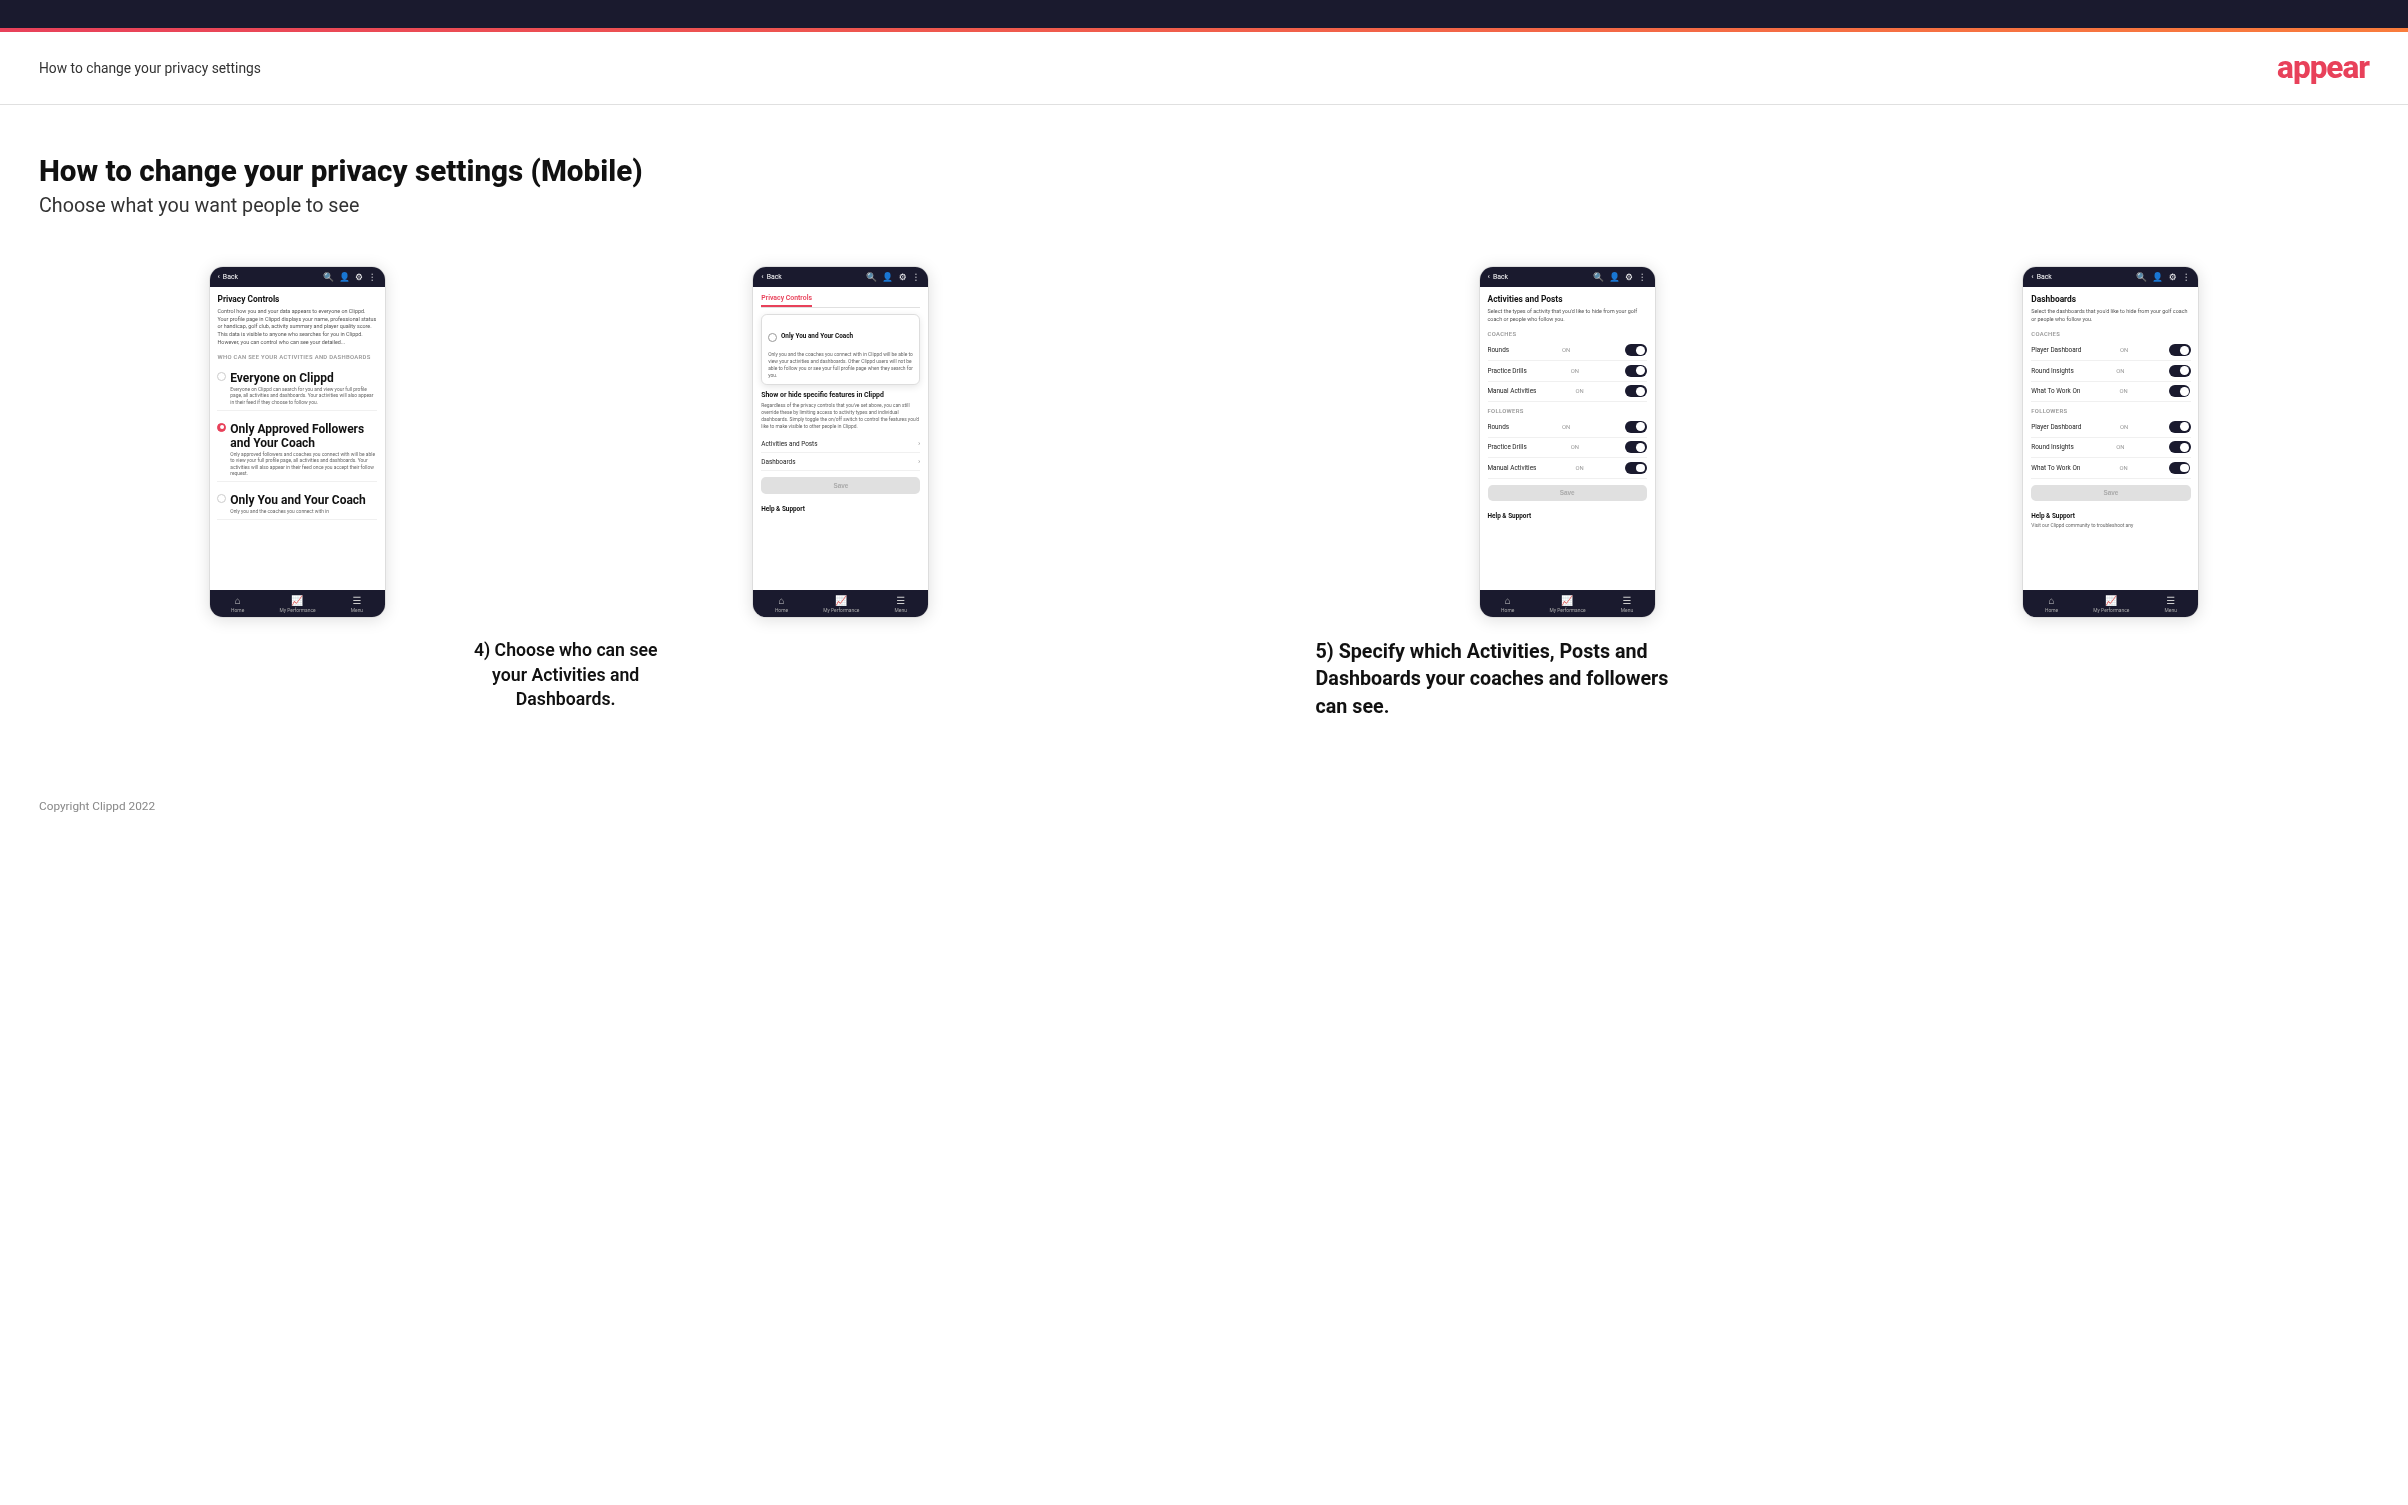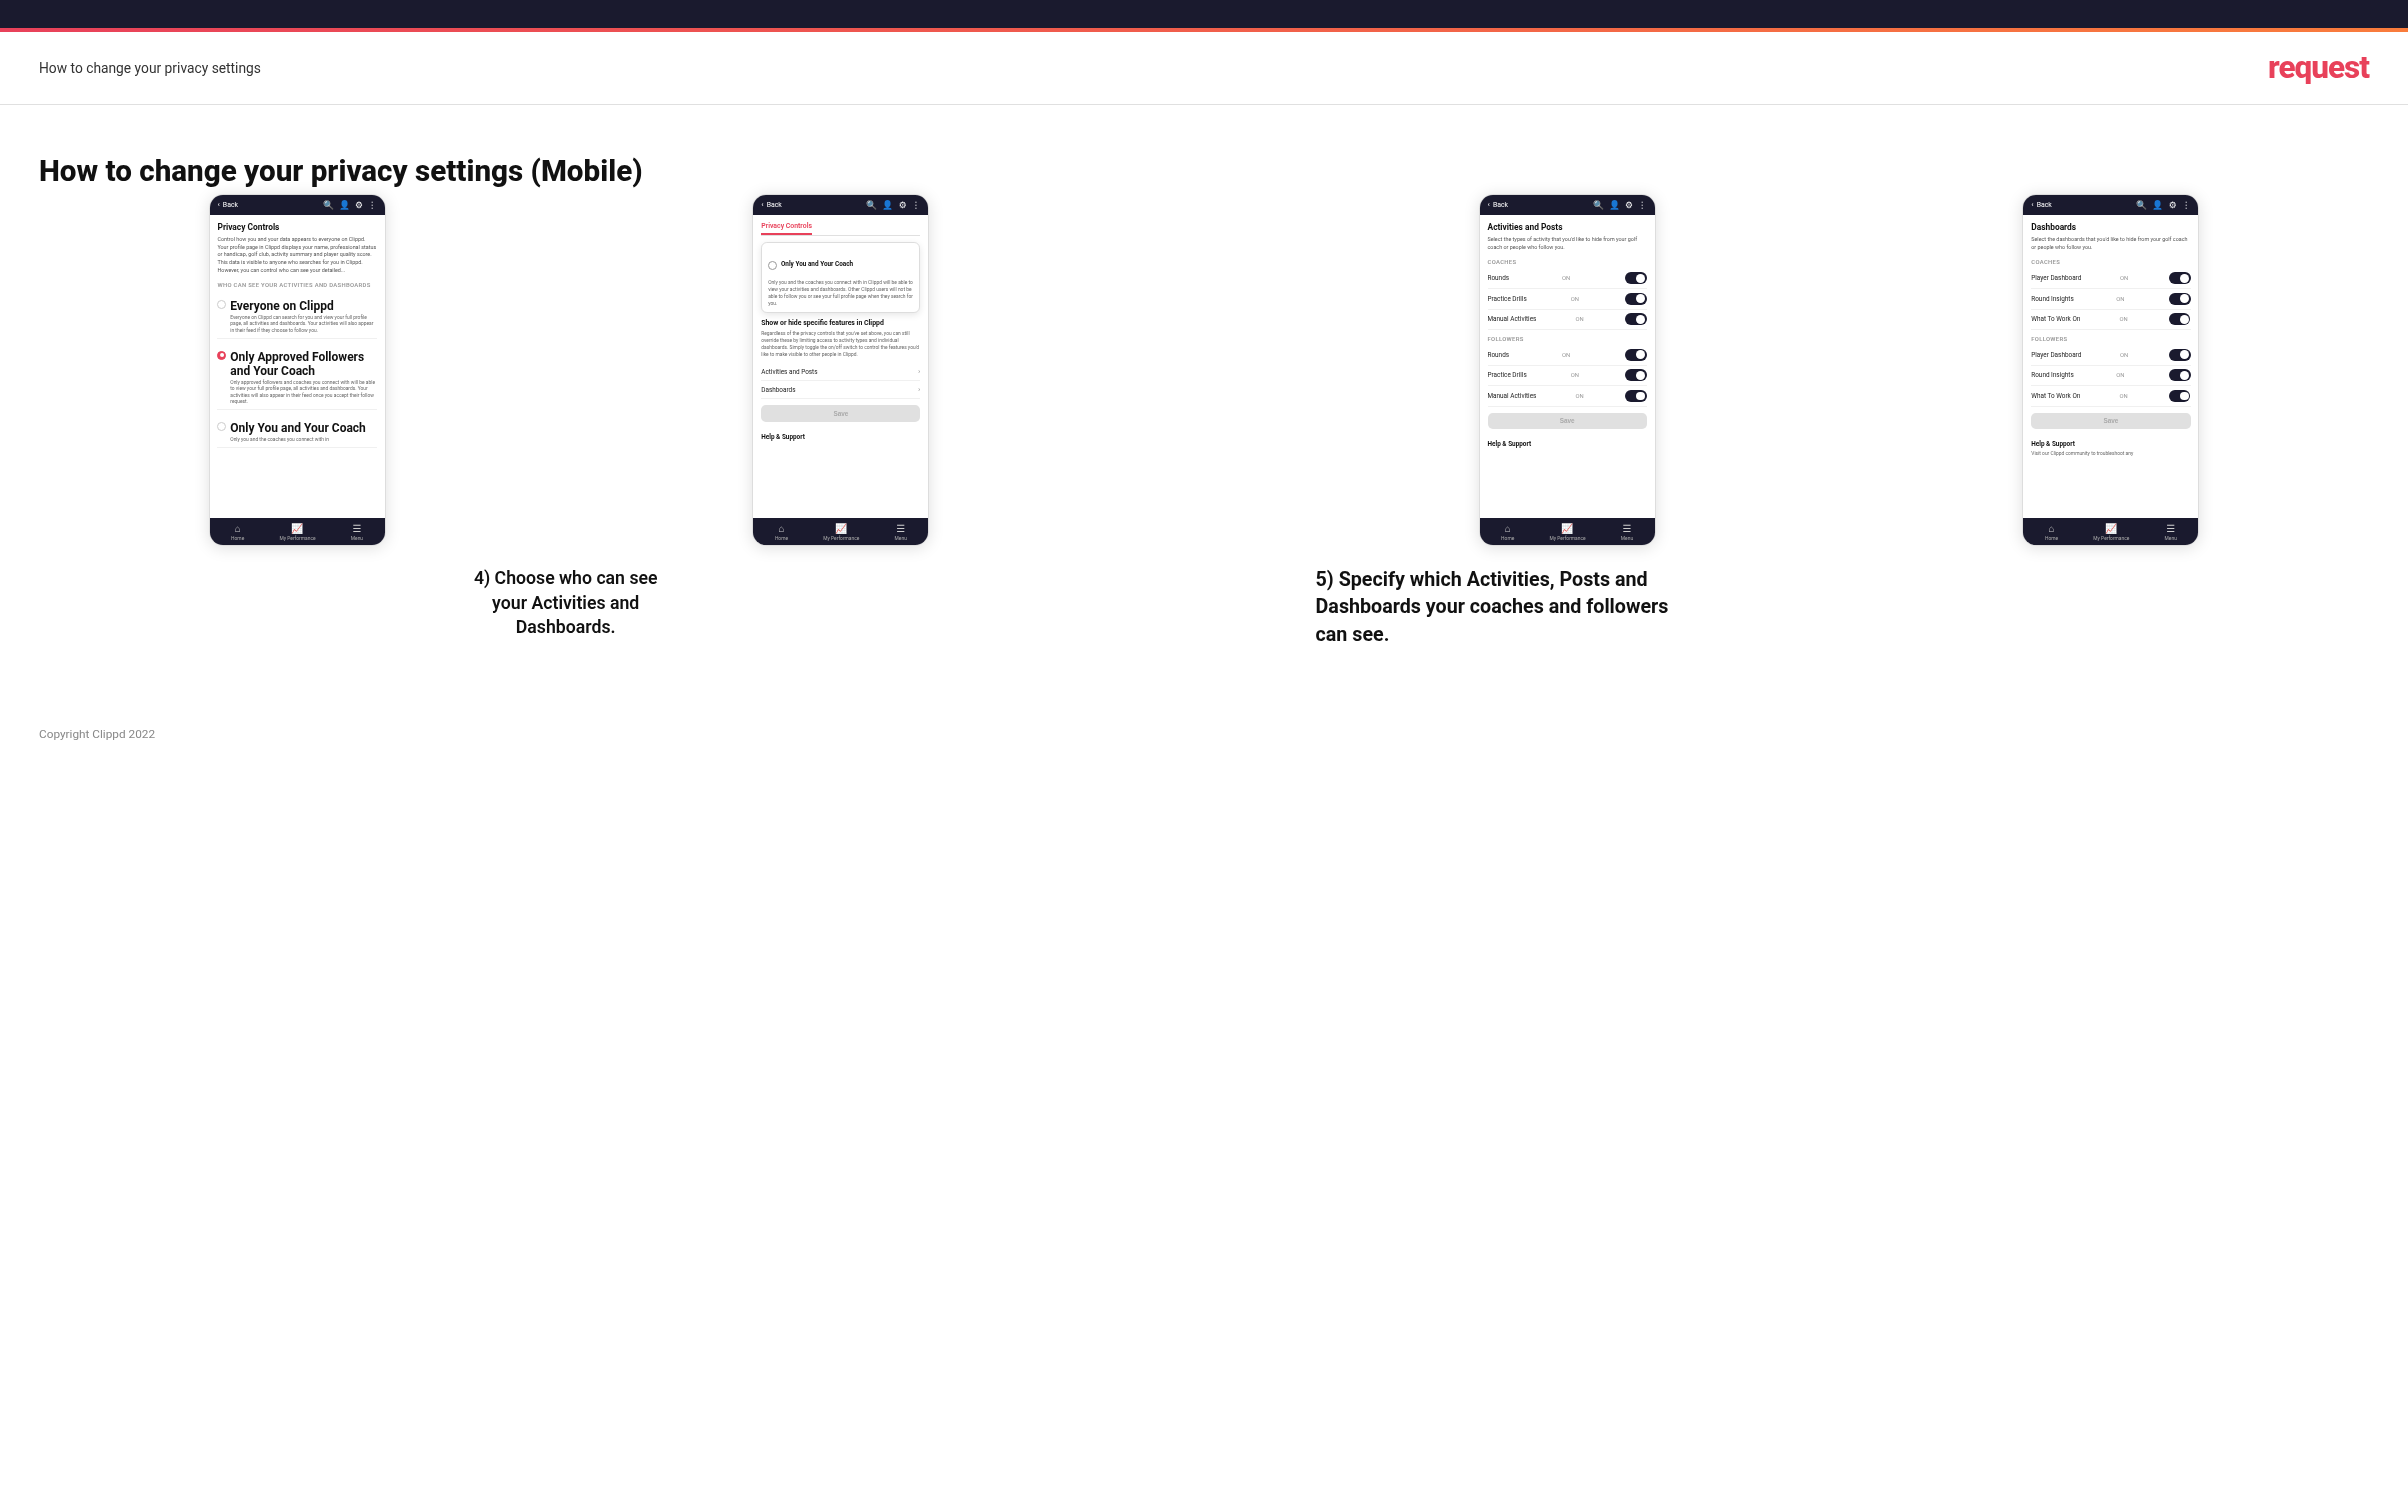--- a/index.html
+++ b/index.html
@@ -365,25 +365,26 @@
   </style>
 </head>
 <body>
 
 <div class="top-bar">
   <div class="top-bar-gradient"></div>
 </div>
 
 <div class="header">
   <span class="header-title">How to change your privacy settings</span>
-  <span class="logo">request</span>
+  <span class="logo">appear</span>
 </div>
 
 <div class="main">
   <div class="page-heading">How to change your privacy settings (Mobile)</div>
+  <div class="page-subheading">Choose what you want people to see</div>
 
   <div class="screenshots-row">
 
     <div class="phone-group">
       <div class="phone-mockup">
         <div class="phone-nav">
           <div class="phone-nav-left">
             <span class="phone-nav-back-arrow">‹</span>
             <span>Back</span>
           </div>

